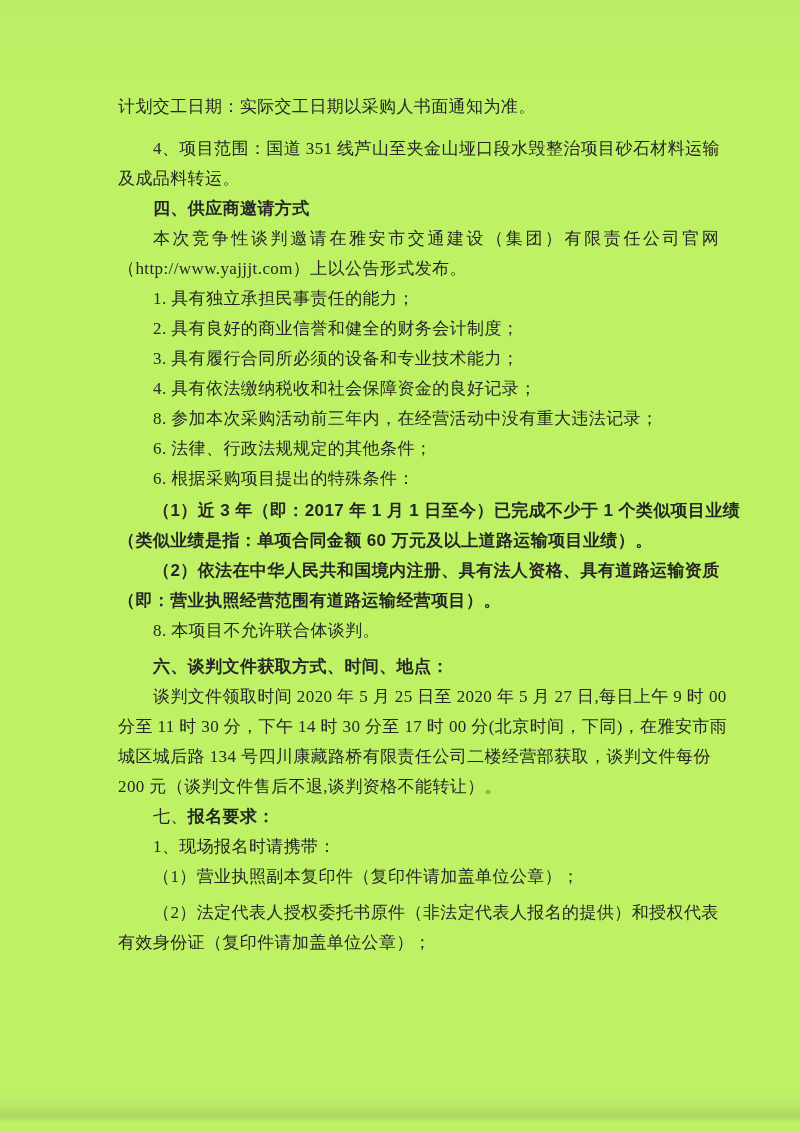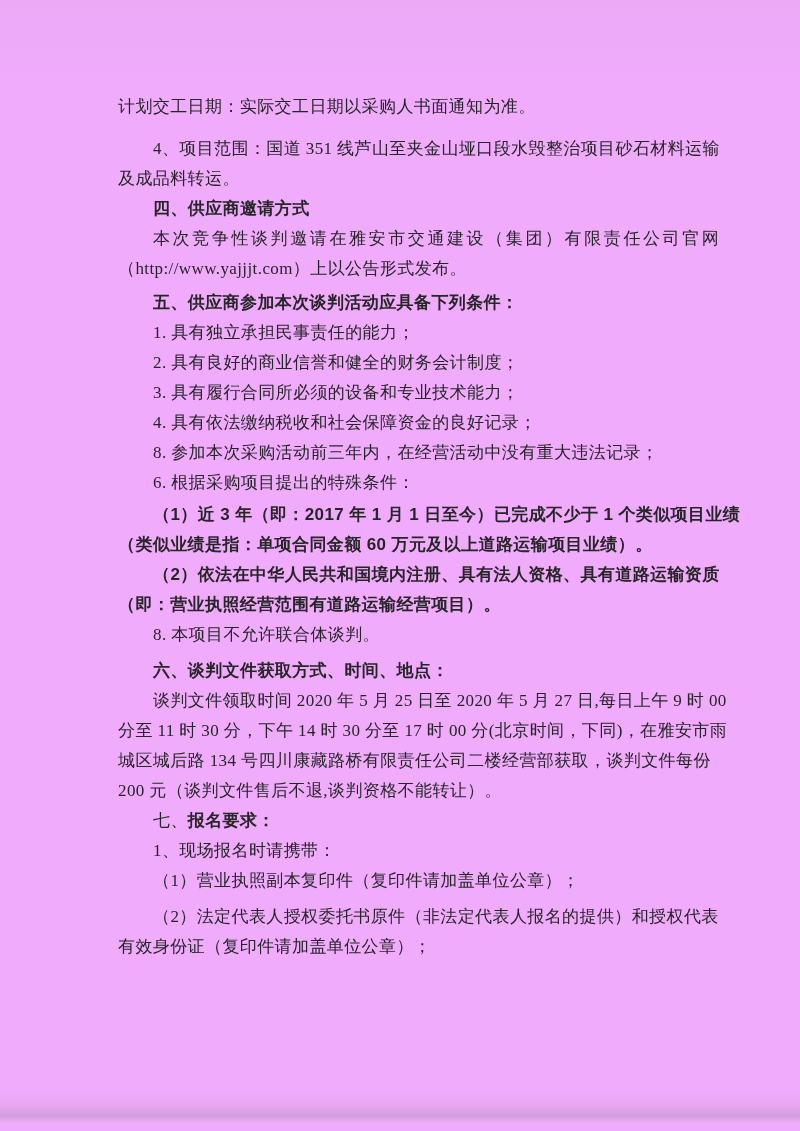--- a/index.html
+++ b/index.html
@@ -4,21 +4,21 @@
 <style>
   html, body {
     margin: 0;
     padding: 0;
     background: #ffffff;
   }
   .page {
     position: relative;
     width: 800px;
     height: 1131px;
-    background: #f0abfc;
+    background: #bef264;
     overflow: hidden;
     font-family: "Liberation Serif", serif;
     color: #262626;
   }
   .scan-top {
     position: absolute;
     top: 0; left: 0; right: 0;
     height: 80px;
     background: linear-gradient(180deg, rgba(150,150,150,0.06) 0%, rgba(150,150,150,0.0) 100%);
     pointer-events: none;
@@ -67,26 +67,26 @@
 
 <div class="page">
   <div class="scan-top"></div>
   <div class="content" id="doc-content">
       <p class="ln body"><span class="txt">计划交工日期：实际交工日期以采购人书面通知为准。</span></p>
       <p class="ln body indent" style="margin-top: 12px;"><span class="txt">4、项目范围：国道 351 线芦山至夹金山垭口段水毁整治项目砂石材料运输</span></p>
       <p class="ln body"><span class="txt">及成品料转运。</span></p>
       <p class="ln heading indent"><span class="txt">四、供应商邀请方式</span></p>
       <p class="ln body indent spread"><span class="txt">本次竞争性谈判邀请在雅安市交通建设（集团）有限责任公司官网</span></p>
       <p class="ln body"><span class="txt">（http://www.yajjjt.com）上以公告形式发布。</span></p>
-      <p class="ln heading indent" style="margin-top: 4px;"><span class="txt">五、供应商参加本次谈判活动应具备下列条件：</span></p>
       <p class="ln body indent"><span class="txt">1. 具有独立承担民事责任的能力；</span></p>
       <p class="ln body indent"><span class="txt">2. 具有良好的商业信誉和健全的财务会计制度；</span></p>
       <p class="ln body indent"><span class="txt">3. 具有履行合同所必须的设备和专业技术能力；</span></p>
       <p class="ln body indent"><span class="txt">4. 具有依法缴纳税收和社会保障资金的良好记录；</span></p>
       <p class="ln body indent"><span class="txt">8. 参加本次采购活动前三年内，在经营活动中没有重大违法记录；</span></p>
+      <p class="ln body indent"><span class="txt">6. 法律、行政法规规定的其他条件；</span></p>
       <p class="ln body indent"><span class="txt">6. 根据采购项目提出的特殊条件：</span></p>
       <p class="ln bold indent" style="margin-top: 2px;"><span class="txt">（1）近 3 年（即：2017 年 1 月 1 日至今）已完成不少于 1 个类似项目业绩</span></p>
       <p class="ln bold"><span class="txt">（类似业绩是指：单项合同金额 60 万元及以上道路运输项目业绩）。</span></p>
       <p class="ln bold indent"><span class="txt">（2）依法在中华人民共和国境内注册、具有法人资格、具有道路运输资质</span></p>
       <p class="ln bold"><span class="txt">（即：营业执照经营范围有道路运输经营项目）。</span></p>
       <p class="ln body indent"><span class="txt">8. 本项目不允许联合体谈判。</span></p>
       <p class="ln heading indent" style="margin-top: 6px;"><span class="txt">六、谈判文件获取方式、时间、地点：</span></p>
       <p class="ln body indent"><span class="txt">谈判文件领取时间 2020 年 5 月 25 日至 2020 年 5 月 27 日,每日上午 9 时 00</span></p>
       <p class="ln body"><span class="txt">分至 11 时 30 分，下午 14 时 30 分至 17 时 00 分(北京时间，下同)，在雅安市雨</span></p>
       <p class="ln body"><span class="txt">城区城后路 134 号四川康藏路桥有限责任公司二楼经营部获取，谈判文件每份</span></p>

